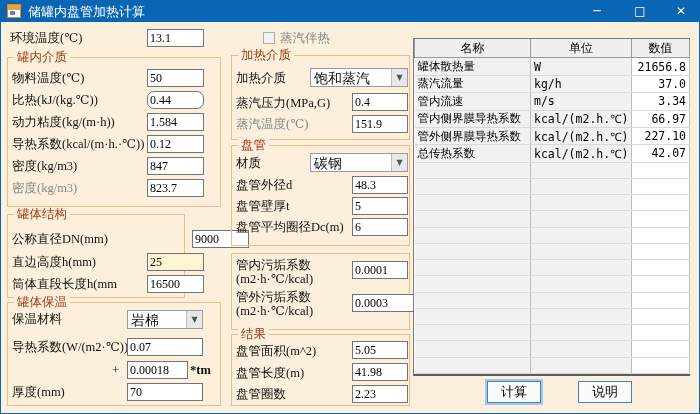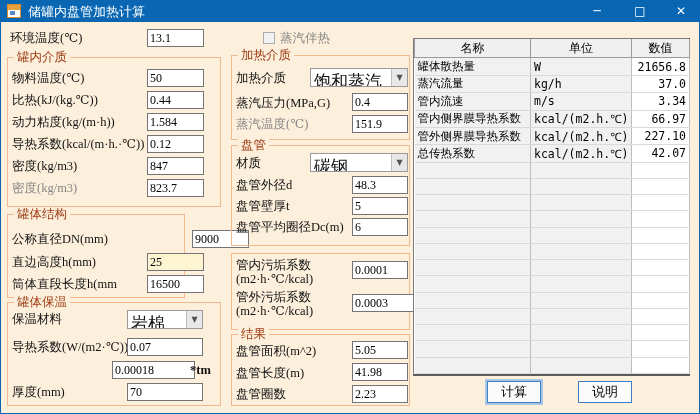--- a/index.html
+++ b/index.html
@@ -22,21 +22,21 @@
   
   .lbl { position:absolute; font-size:12.5px; color:#111; white-space:nowrap; line-height:15px; }
   .lbl.dis { color:#868686; }
   .inp { position:absolute; height:18px; width:57px; border:1px solid #747474; background:#fff;
          font-family:"Liberation Serif",serif; font-size:12px; padding:0 2px; color:#000; }
   .inp.hl { background:#fdf5d2; }
   .grp { position:absolute; border:1px solid #f0b98e; }
   .grp-title { position:absolute; top:-8px; left:6px; background:#fcf0dc; padding:0 3px;
                font-size:12.5px; color:#9c3a12; white-space:nowrap; line-height:14px; }
   .combo { position:absolute; height:19px; border:1px solid #9a9a9a; background:#fff; display:flex; }
-  .combo-text { flex:1; font-size:17px; padding:1px 3px; color:#111; white-space:nowrap; overflow:hidden; }
+  .combo-text { flex:1; font-size:14px; padding:1px 3px; color:#111; white-space:nowrap; overflow:hidden; }
   .combo-btn { width:16px; background:#e8e8e8; border-left:1px solid #bdbdbd; color:#555;
                font-size:8px; text-align:center; line-height:17px; font-family:"DejaVu Sans",sans-serif; }
   .chk { position:absolute; width:12px; height:12px; border:1px solid #ababab; background:#f2f2f2; }
   .plus, .suffix { position:absolute; font-size:12.5px; color:#111; }
   
   .grid-wrap { position:absolute; left:413px; top:38px; width:277px; height:338px;
                border:1px solid #7a7a7a; border-right:2px solid #5c5c5c; border-bottom:2px solid #5c5c5c;
                background:#fff; }
   table.grid { border-collapse:collapse; width:100%; height:100%; table-layout:fixed; }
   table.grid th { background:#f0f0f0; border:1px solid #9a9a9a; border-top:none; font-weight:normal;
@@ -74,21 +74,21 @@
 
   <span class="chk" style="left:263px;top:32px"></span>
   <span class="lbl dis" style="left:280px;top:31px">蒸汽伴热</span>
 
   <div class="grp" style="left:7px;top:57px;width:214px;height:150px">
     <span class="grp-title">罐内介质</span>
   </div>
   <div class="lbl" style="left:12px;top:71px">物料温度(℃)</div>
   <input class="inp" style="left: 147px; top: 69px;" value="50">
   <div class="lbl" style="left:12px;top:93px">比热(kJ/(kg.℃))</div>
-  <input class="inp" style="left: 147px; top: 91px;" value="0.44">
+  <input class="inp" style="left: 147px; top: 91px; border-radius: 7px;" value="0.44">
   <div class="lbl" style="left:12px;top:115px">动力粘度(kg/(m·h))</div>
   <input class="inp" style="left: 147px; top: 113px;" value="1.584">
   <div class="lbl" style="left:12px;top:137px">导热系数(kcal/(m·h.·℃))</div>
   <input class="inp" style="left: 147px; top: 135px;" value="0.12">
   <div class="lbl" style="left:12px;top:159px">密度(kg/m3)</div>
   <input class="inp" style="left: 147px; top: 157px;" value="847">
   <div class="lbl dis" style="left:12px;top:181px">密度(kg/m3)</div>
   <input class="inp" style="left: 147px; top: 179px;" value="823.7">
 
   <div class="grp" style="left:7px;top:214px;width:178px;height:84px">
@@ -105,21 +105,21 @@
     <span class="grp-title">罐体保温</span>
   </div>
   <div class="lbl" style="left:12px;top:312px">保温材料</div>
   <div class="combo" style="left:127px;top:310px;width:76px">
     <span class="combo-text">岩棉</span>
     <span class="combo-btn">▼</span>
   </div>
   <div class="lbl" style="left:12px;top:340px">导热系数(W/(m2·℃))</div>
   <input class="inp" style="left: 127px; top: 338px; width: 76px;" value="0.07">
   <span class="plus" style="left:112px;top:363px">+</span>
-  <input class="inp" style="left: 112px; top: 361px; width: 83px;" value="0.00018">
+  <input class="inp" style="left: 127px; top: 361px; width: 61px;" value="0.00018">
   <span class="suffix" style="left:190px;top:363px;font-weight:bold">*tm</span>
   <div class="lbl" style="left:12px;top:385px">厚度(mm)</div>
   <input class="inp" style="left: 127px; top: 383px; width: 76px;" value="70">
 
   <div class="grp" style="left:231px;top:55px;width:179px;height:85px">
     <span class="grp-title">加热介质</span>
   </div>
   <div class="lbl" style="left:236px;top:71px">加热介质</div>
   <div class="combo" style="left:310px;top:68px;width:98px">
     <span class="combo-text">饱和蒸汽</span>

